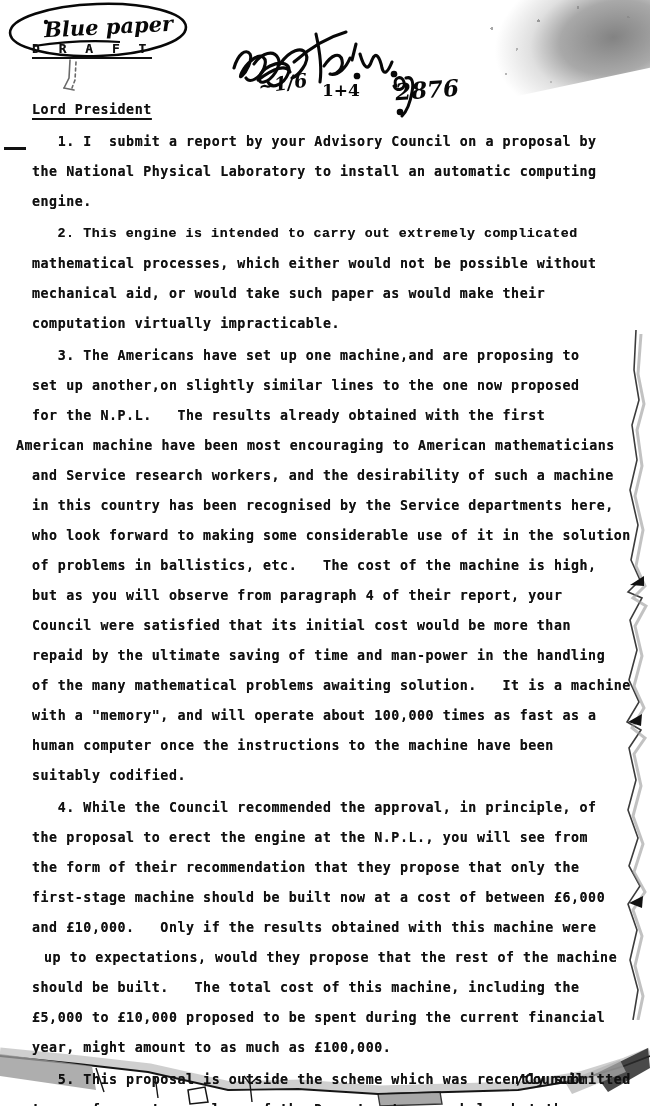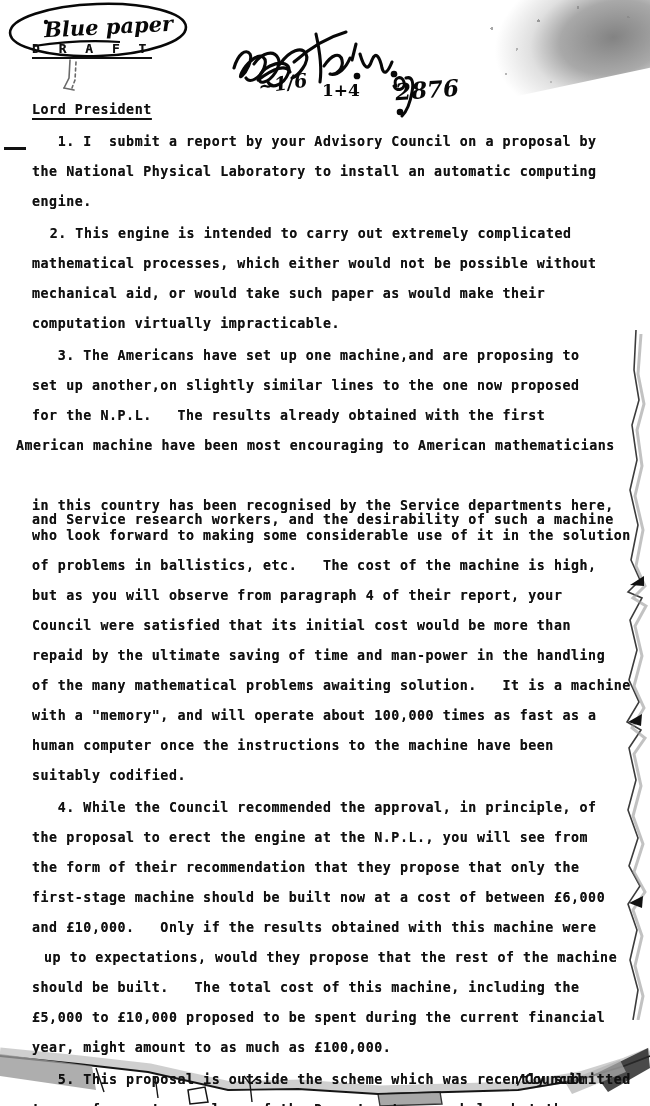--- a/index.html
+++ b/index.html
@@ -191,30 +191,30 @@
 
   <div id="typed">
     <div class="line heading" id="draft-heading" style="left:32px; top:41px;">D R A F T</div>
 
     <div class="line heading" style="left:32px; top:102px;">Lord President</div>
 
     <div class="line" style="left:32px; top:134px;">   1. I  submit a report by your Advisory Council on a proposal by</div>
     <div class="line" style="left:32px; top:164px;">the National Physical Laboratory to install an automatic computing</div>
     <div class="line" style="left:32px; top:194px;">engine.</div>
 
-    <div class="line" style="left:24px; top:226px;">   2. This engine is intended to carry out extremely complicated</div>
+    <div class="line" style="left:32px; top:226px;font-family:Liberation Mono, monospace;">   2. This engine is intended to carry out extremely complicated</div>
     <div class="line" style="left:32px; top:256px;">mathematical processes, which either would not be possible without</div>
     <div class="line" style="left:32px; top:286px;">mechanical aid, or would take such paper as would make their</div>
     <div class="line" style="left:32px; top:316px;">computation virtually impracticable.</div>
 
     <div class="line" style="left:32px; top:348px;">   3. The Americans have set up one machine,and are proposing to</div>
     <div class="line" style="left:32px; top:378px;">set up another,on slightly similar lines to the one now proposed</div>
     <div class="line" style="left:32px; top:408px;">for the N.P.L.   The results already obtained with the first</div>
     <div class="line" style="left:16px; top:438px;">American machine have been most encouraging to American mathematicians</div>
-    <div class="line" style="left:32px; top:468px;margin-top:44px;">and Service research workers, and the desirability of such a machine</div>
+    <div class="line" style="left:32px; top:468px;">and Service research workers, and the desirability of such a machine</div>
     <div class="line" style="left:32px; top:498px;">in this country has been recognised by the Service departments here,</div>
     <div class="line" style="left:32px; top:528px;">who look forward to making some considerable use of it in the solution</div>
     <div class="line" style="left:32px; top:558px;">of problems in ballistics, etc.   The cost of the machine is high,</div>
     <div class="line" style="left:32px; top:588px;">but as you will observe from paragraph 4 of their report, your</div>
     <div class="line" style="left:32px; top:618px;">Council were satisfied that its initial cost would be more than</div>
     <div class="line" style="left:32px; top:648px;">repaid by the ultimate saving of time and man-power in the handling</div>
     <div class="line" style="left:32px; top:678px;">of the many mathematical problems awaiting solution.   It is a machine</div>
     <div class="line" style="left:32px; top:708px;">with a "memory", and will operate about 100,000 times as fast as a</div>
     <div class="line" style="left:32px; top:738px;">human computer once the instructions to the machine have been</div>
     <div class="line" style="left:32px; top:768px;">suitably codified.</div>

